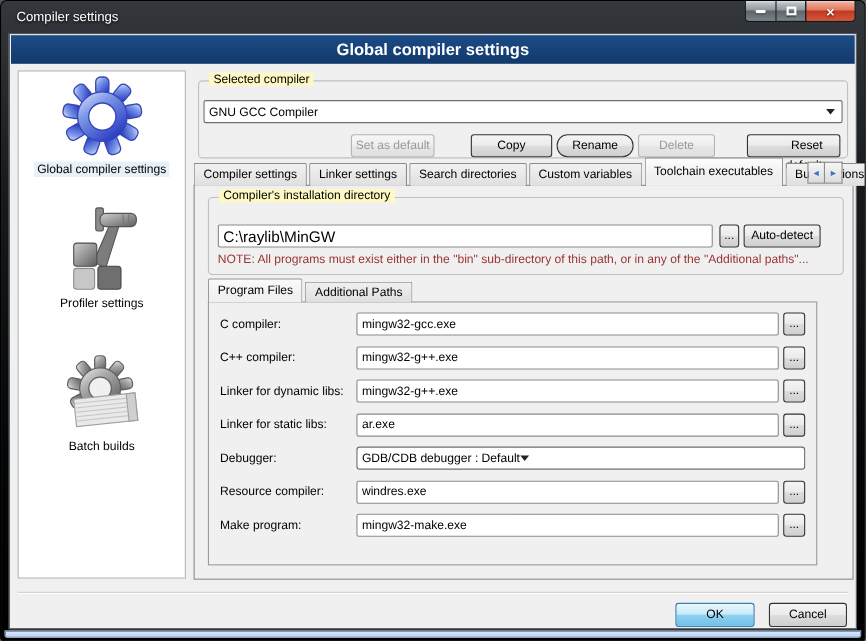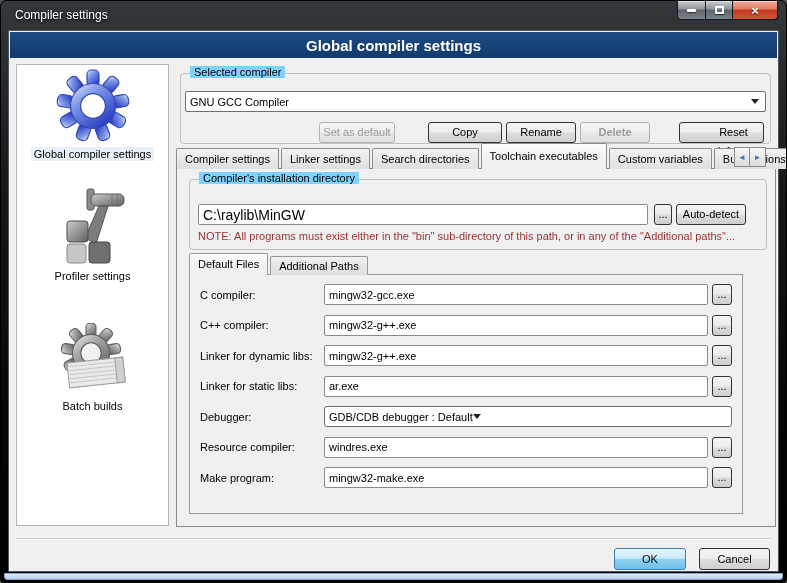--- a/index.html
+++ b/index.html
@@ -34,21 +34,21 @@
     background:linear-gradient(180deg,#1c4b86,#123a6b);display:flex;align-items:center;justify-content:center;}
   .hdr-title{color:#fff;font-weight:bold;font-size:15px;}
   
   .sidebar{position:absolute;left:7px;top:33px;width:153px;height:462px;background:#fff;
     border:1px solid #b2b6ba;}
   .sb-item{position:absolute;left:0;width:100%;display:flex;flex-direction:column;align-items:center;}
   .sb-label{font-size:11px;color:#000;padding:1px 3px;margin-top:2px;}
   .sb-label.sel{background:#e8f1f9;}
   
   .groupbox{position:absolute;border:1px solid #c0c0c0;border-radius:4px;}
-  .legend{position:absolute;top:-8px;left:9px;background:#7dd3fc;padding:0 4px;font-size:11px;color:#000;}
+  .legend{position:absolute;top:-8px;left:9px;background:#fef9c3;padding:0 4px;font-size:11px;color:#000;}
   
   .tinput{position:absolute;background:#fff;border:1px solid #8a8a8a;border-radius:2px;
     font-size:14px;padding:0 4px;color:#000;height:21px;}
   input.tinput{outline:none;}
   .combo{position:absolute;background:#fff;border:1px solid #6f6f6f;border-radius:2px;height:21px;
     display:flex;align-items:center;padding:0 4px;font-size:11px;}
   .combo .ctext{flex:1;white-space:nowrap;overflow:hidden;}
   .darrow{width:0;height:0;border-left:4px solid transparent;border-right:4px solid transparent;
     border-top:5px solid #222;margin-right:2px;}
   .btn{position:absolute;height:22px;font-size:11px;color:#000;text-align:center;line-height:20px;
@@ -206,51 +206,51 @@
     </div>
 
     <div class="groupbox" style="left:171px;top:42px;width:591px;height:71px;">
       <span class="legend">Selected compiler</span>
       <div class="combo" style="left:4px;top:17px;right:4px;">
         <span class="ctext">GNU GCC Compiler</span>
         <span class="darrow"></span>
       </div>
       <div class="btn small disabled" style="left:138px;top:48px;width:76px;">Set as default</div>
       <div class="btn small" style="left:247px;top:48px;width:74px;">Copy</div>
-      <div class="btn small" style="left:325px;top:48px;width:70px;">Rename</div>
-      <div class="btn small disabled" style="left:399px;top:48px;width:70px;font-weight:bold;">Delete</div>
+      <div class="btn small" style="left:325px;top:48px;width:70px;border-radius:10px;">Rename</div>
+      <div class="btn small disabled" style="left:399px;top:48px;width:70px;">Delete</div>
       <div class="btn small" style="left:498px;top:48px;width:85px;padding-left:24px;">Reset defaults</div>
     </div>
 
     <div class="tabstrip">
       <div class="tab">Compiler settings</div>
       <div class="tab">Linker settings</div>
       <div class="tab">Search directories</div>
+      <div class="tab">Custom variables</div>
       <div class="tab active">Toolchain executables</div>
-      <div class="tab">Custom variables</div>
       <div class="tab">Build options</div>
 
     </div>
     <div class="tab-arrows">
       <div class="arrowbtn">◄</div>
       <div class="arrowbtn">►</div>
     </div>
 
     <div class="panel">
 
       <div class="groupbox" style="left:12px;top:10px;width:578px;height:71px;">
         <span class="legend">Compiler's installation directory</span>
         <input class="tinput" style="left: 8px; top: 24px; width: 450px;" value="C:\raylib\MinGW">
         <div class="btn small" style="left:464px;top:24px;width:18px;">...</div>
         <div class="btn small" style="left:486px;top:24px;width:70px;">Auto-detect</div>
         <span class="note" style="left:8px;top:50px;">NOTE: All programs must exist either in the "bin" sub-directory of this path, or in any of the "Additional paths"...</span>
       </div>
 
       <div class="subtabstrip">
-        <div class="subtab active">Default Files</div>
+        <div class="subtab active">Program Files</div>
         <div class="subtab">Additional Paths</div>
       </div>
 
       <div class="innerpanel">
 
         <div class="frow">
           <span class="flabel">C compiler:</span>
           <input class="finput" value="mingw32-gcc.exe" style="">
           <div class="btn small fbrowse">...</div>
         </div>

